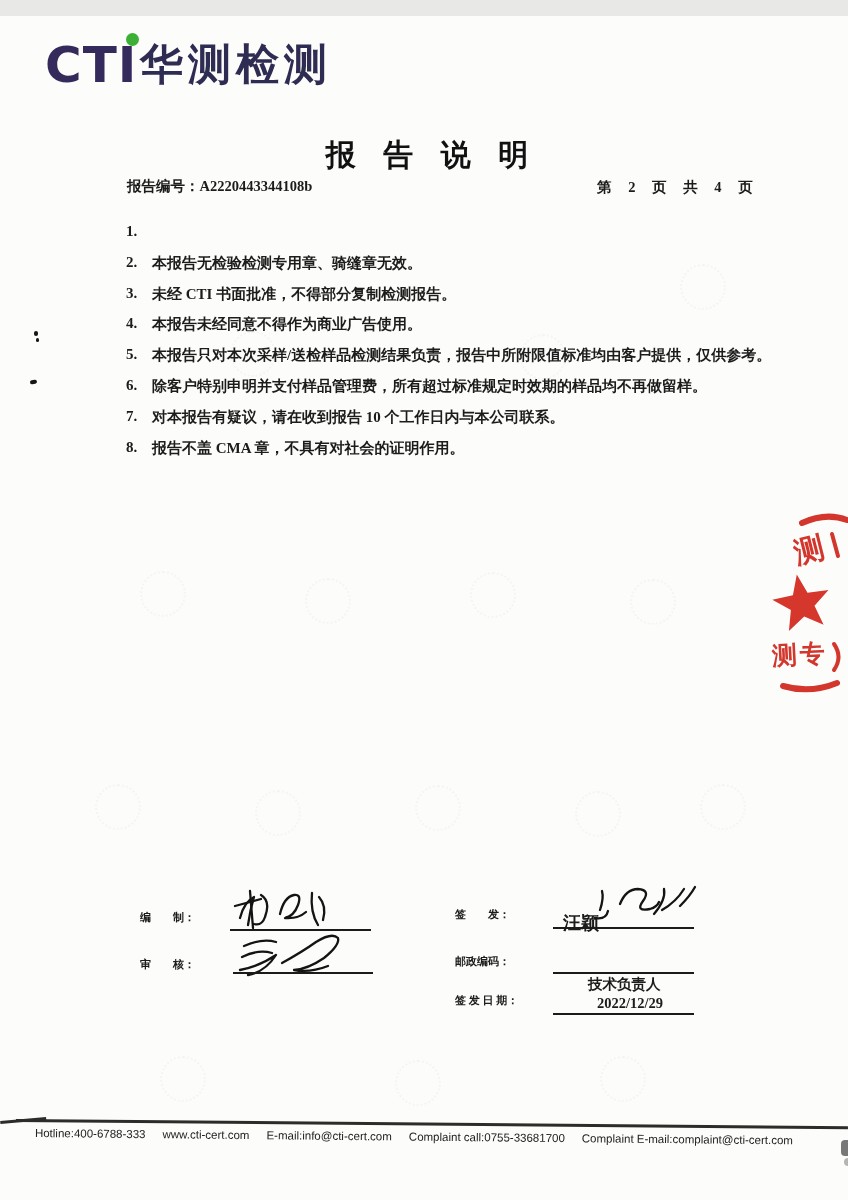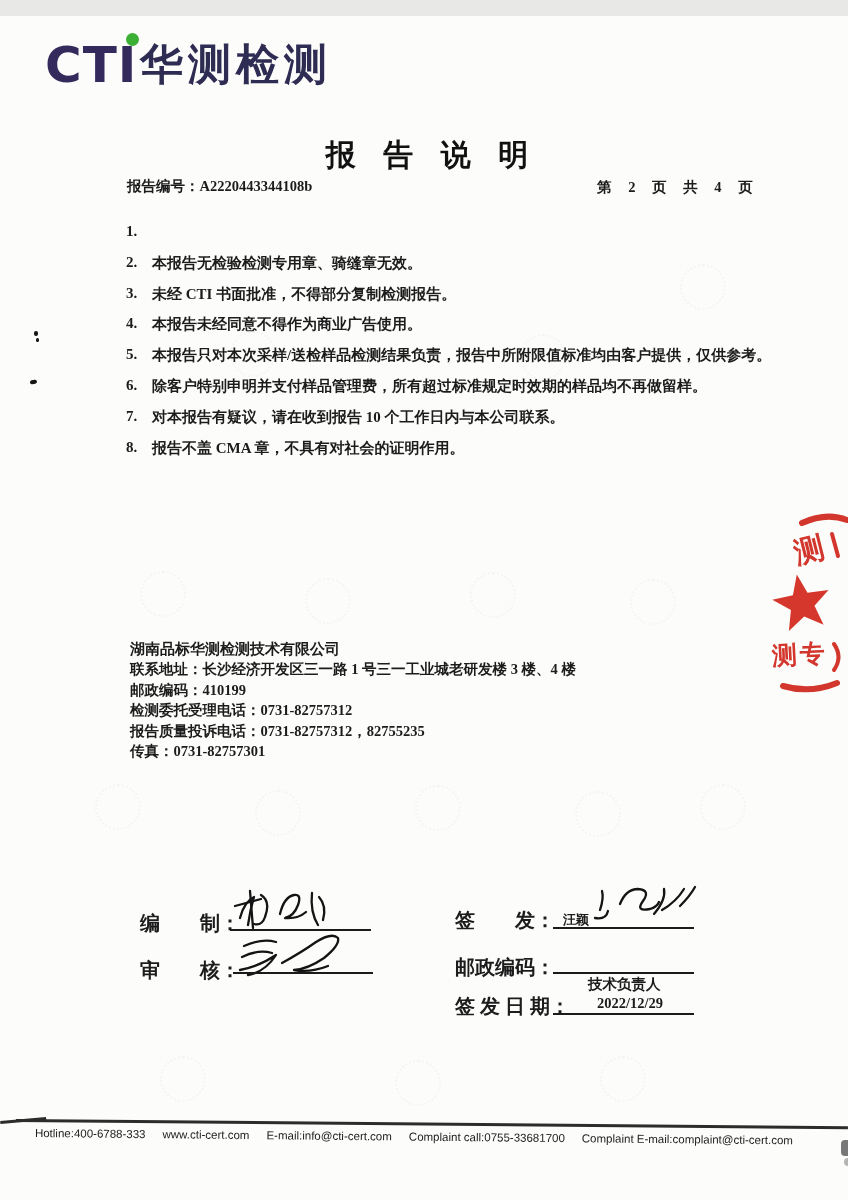--- a/index.html
+++ b/index.html
@@ -36,24 +36,24 @@
     word-spacing:13px; white-space:nowrap;
   }
   
   .notes{position:absolute; left:126px; top:207px; width:640px;}
   .note{display:flex; align-items:flex-start; height:30.8px; font-size:15px; font-weight:bold; white-space:nowrap;}
   .note .num{width:26px; flex:0 0 26px;}
   
   .company{position:absolute; left:130px; top:623px; font-weight:bold; font-size:14.5px; line-height:20.4px; white-space:nowrap;}
   .company .co-name{font-size:15px;}
   
-  .sig-label{position:absolute; font-size:20px; font-weight:bold; white-space:nowrap;}
+  .sig-label{position:absolute; font-size:11px; font-weight:bold; white-space:nowrap;}
   .sig-line{position:absolute; border-bottom:2px solid #1b1b1b;}
   .sig-value{position:absolute; font-size:14.5px; font-weight:bold; white-space:nowrap;}
-  .printed-name{position:absolute; font-size:13px; font-weight:bold;}
+  .printed-name{position:absolute; font-size:18px; font-weight:bold;}
   .sig-svg{position:absolute; overflow:visible;}
   .sig-svg path{stroke:#141414; stroke-width:2.3; fill:none; stroke-linecap:round; stroke-linejoin:round;}
   
   .stamp{position:absolute; right:0; top:494px; opacity:.92;}
   .stamp text{fill:#cf261c; font-weight:bold; font-family:"Liberation Serif", serif;}
   .stamp path{stroke:#cf261c; fill:none; stroke-linecap:round;}
   .stamp polygon{fill:#d3271c;}
   
   .footer-rule{
     position:absolute; left:16px; top:1103px; width:832px; height:2.5px;
@@ -118,28 +118,20 @@
     <div class="note">
         <span class="num">7.</span>
         <span>对本报告有疑议，请在收到报告 10 个工作日内与本公司联系。</span>
       </div>
     <div class="note">
         <span class="num">8.</span>
         <span>报告不盖 CMA 章，不具有对社会的证明作用。</span>
       </div>
   </div>
 
-  <div class="company">
-    <div class="co-name">湖南品标华测检测技术有限公司</div>
-    <div>联系地址：长沙经济开发区三一路 1 号三一工业城老研发楼 3 楼、4 楼</div>
-    <div>邮政编码：410199</div>
-    <div>检测委托受理电话：0731-82757312</div>
-    <div>报告质量投诉电话：0731-82757312，82755235</div>
-    <div>传真：0731-82757301</div>
-  </div>
 
   <div class="sig-label" style="left:140px; top:894px;">编　　制：</div>
   <svg class="sig-svg" style="left:228px; top:868px;" width="108" height="50" viewBox="0 0 108 50">
     <path d="M12,34 Q16,18 26,13 Q22,26 20,41"></path>
     <path d="M7,22 L33,15"></path>
     <path d="M22,7 L25,44"></path>
     <path d="M33,11 Q43,17 37,33 Q34,42 26,40"></path>
     <path d="M52,30 Q56,13 66,11 Q74,10 70,21 Q66,32 57,34 Q70,35 78,28"></path>
     <path d="M84,9 Q82,28 90,41"></path>
     <path d="M91,13 Q99,22 95,36"></path>

